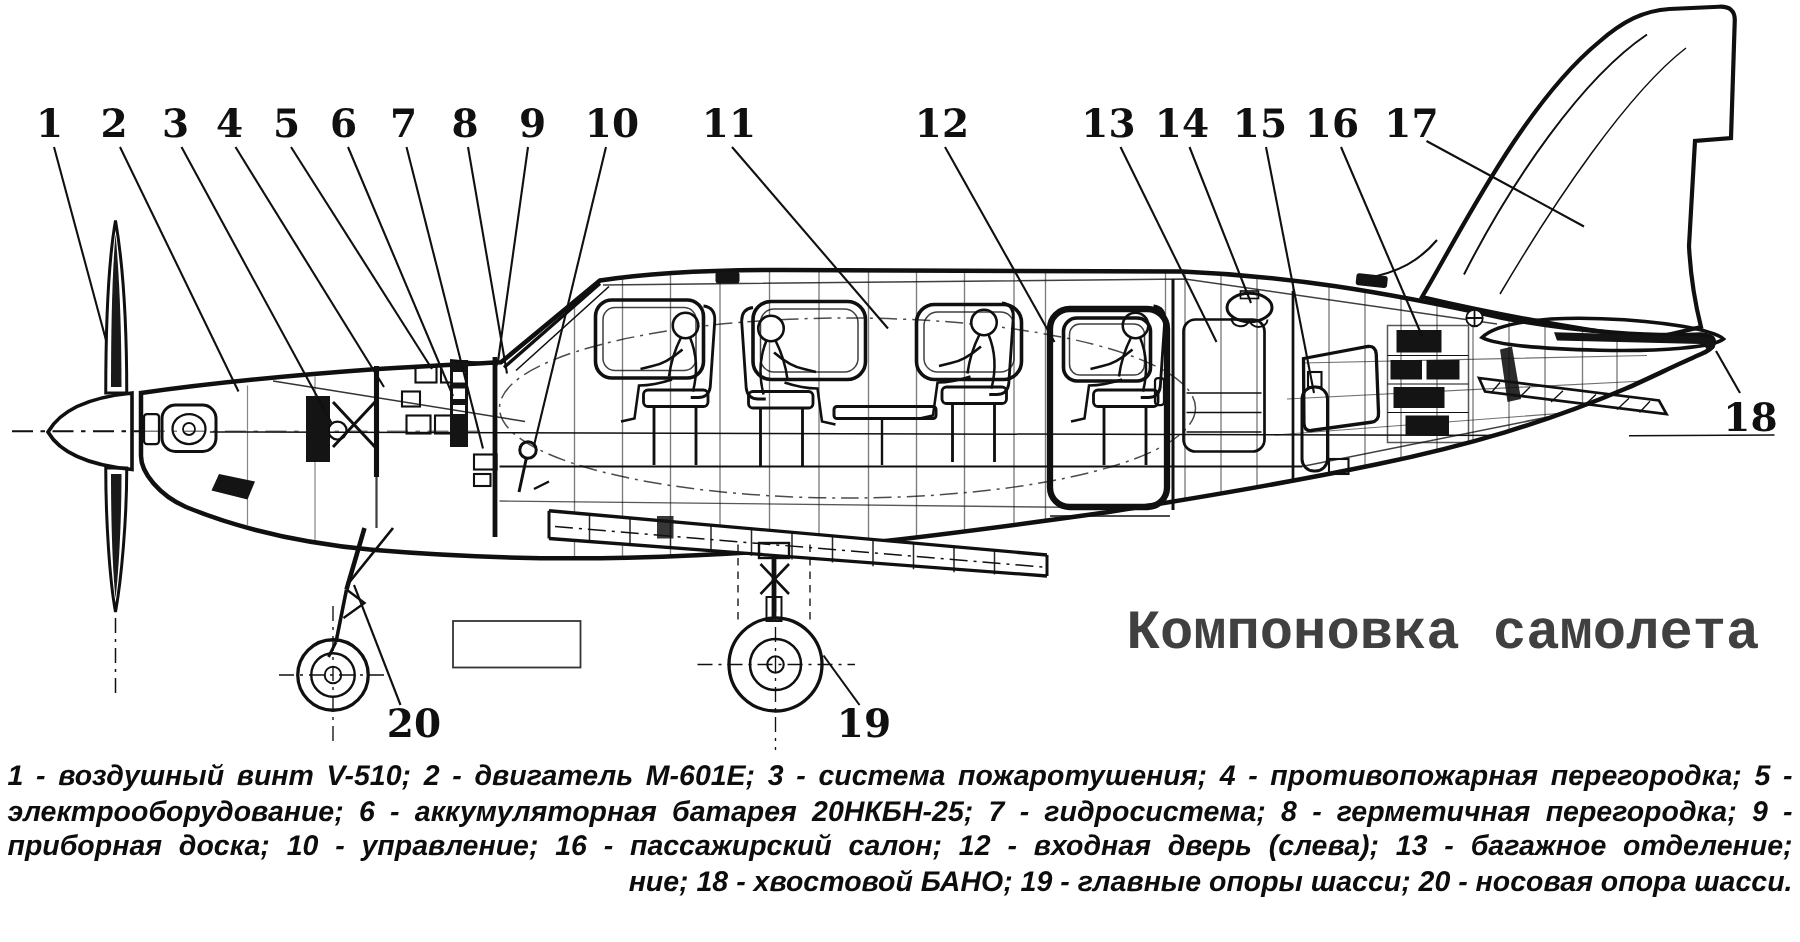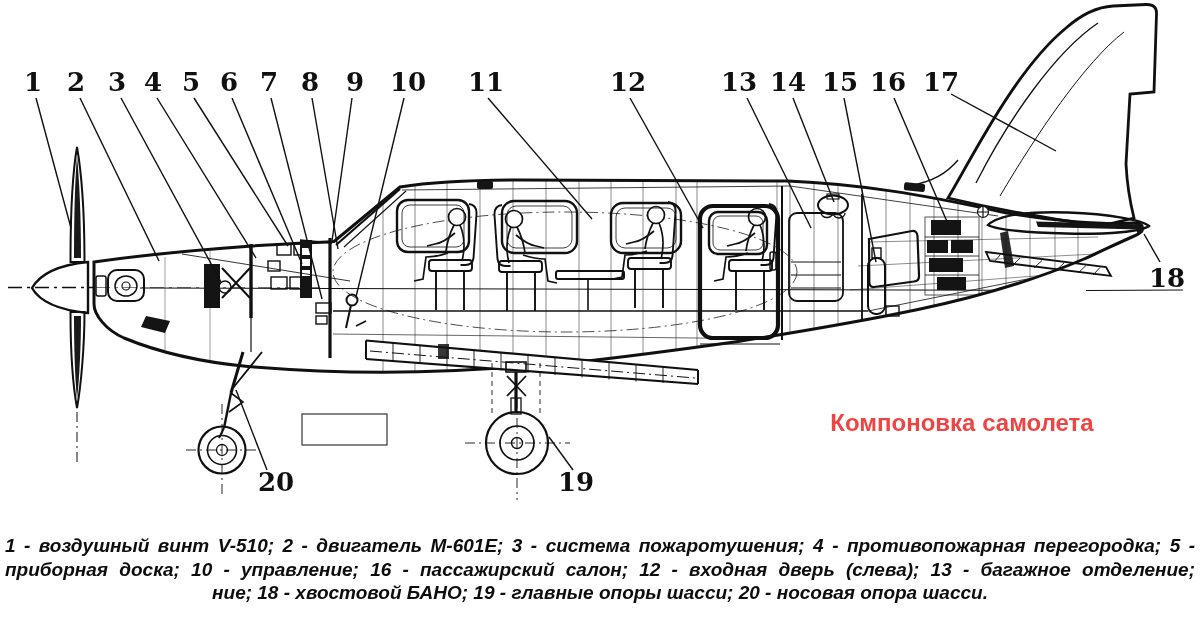--- a/index.html
+++ b/index.html
@@ -8,30 +8,30 @@
     font-family:"Liberation Sans",sans-serif;color:#101010;
   }
   #drawing{position:absolute;left:0;top:0;}
   .ink{stroke:#101010;fill:none;}
   .callout-num{
     font-family:"DejaVu Serif","Liberation Serif",serif;
     font-weight:700;font-size:26px;fill:#101010;
   }
   #title{
     position:absolute;left:742px;top:404px;width:440px;text-align:center;
-    font-family:Liberation Sans, sans-serif;
-    font-weight:700;font-size:24px;line-height:38px;color:#ef4444;
+    font-family:Liberation Mono, monospace;
+    font-weight:700;font-size:37px;line-height:38px;color:#404040;
   }
   #legend{
     position:absolute;left:5px;top:506px;width:1190px;
     font-family:"Liberation Sans",sans-serif;
-    font-weight:700;font-style:italic;font-size:19px;line-height:23.6px;color:#0d0d0d;margin-top:28px;
+    font-weight:700;font-style:italic;font-size:19px;line-height:23.6px;color:#0d0d0d;
   }
   .jl{text-align:justify;text-align-last:justify;}
-  .ll{text-align:center;}
+  .ll{text-align:right;}
 </style>
 </head>
 <body>
 
 <svg id="drawing" width="1200" height="628" viewBox="0 0 1200 628">
   <defs>
     <marker id="arw" markerWidth="14" markerHeight="10" refX="0" refY="0" orient="auto" markerUnits="userSpaceOnUse">
       <path d="M 0 0 L -12 -4 L -12 4 Z" fill="#101010"></path>
     </marker>
     <clipPath id="fuseclip">
@@ -294,15 +294,16 @@
     <text class="callout-num" x="276" y="491">20</text>
   </g>
 </svg>
 
 <div id="title">
   <div>Компоновка самолета</div>
 </div>
 
 <div id="legend">
   <div class="jl">1 - воздушный винт V-510; 2 - двигатель М-601Е; 3 - система пожаротушения; 4 - противопожарная перегородка; 5 -</div>
+  <div class="jl">электрооборудование; 6 - аккумуляторная батарея 20НКБН-25; 7 - гидросистема; 8 - герметичная перегородка; 9 -</div>
   <div class="jl">приборная доска; 10 - управление; 16 - пассажирский салон; 12 - входная дверь (слева); 13 - багажное отделение;</div>
   <div class="ll">ние; 18 - хвостовой БАНО; 19 - главные опоры шасси; 20 - носовая опора шасси.</div>
 </div>
 
 </body></html>

